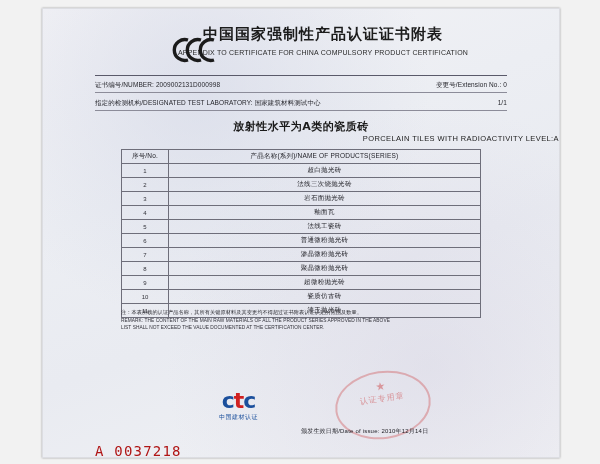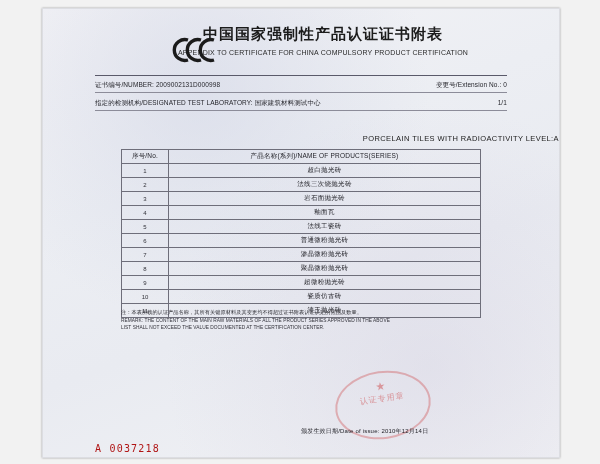--- a/index.html
+++ b/index.html
@@ -130,21 +130,21 @@
     font-size:8px;color:rgba(200,40,40,.8);letter-spacing:1px;
   }
   .seal .star{
     position:absolute;left:50%;top:8px;transform:translateX(-50%);
     color:rgba(200,40,40,.75);font-size:11px;line-height:11px;
   }
   
   .serial{
     position:absolute;left:52px;top:434px;
     font-family:"DejaVu Sans Mono", monospace;
-    font-size:10px;color:#b01515;letter-spacing:1.2px;
+    font-size:14px;color:#b01515;letter-spacing:1.2px;
   }
 </style>
 </head>
 <body>
 
 <div class="page">
 
   <div class="header">
     <div class="ccc">
       <svg width="54" height="34" viewBox="0 0 54 34">
@@ -175,20 +175,21 @@
 
   <div class="meta r2">
     <div class="left">
       <span>指定的检测机构/DESIGNATED TEST LABORATORY:</span>
       <span>国家建筑材料测试中心</span>
     </div>
     <div class="right">1/1</div>
   </div>
   <div class="hr-thin b"></div>
 
+  <div class="doc-title">放射性水平为A类的瓷质砖</div>
   <div class="doc-title-en">PORCELAIN TILES WITH RADIOACTIVITY LEVEL:A</div>
 
   <table class="products">
     <thead>
       <tr>
         <th class="c-no">序号/No.</th>
         <th>产品名称(系列)/NAME OF PRODUCTS(SERIES)</th>
       </tr>
     </thead>
     <tbody id="products-body">
@@ -238,20 +239,24 @@
         </tr>
       </tbody>
   </table>
 
   <div class="note">
     <div>注：本表所载的认证产品名称，其所有关键原材料及其变更均不得超过证书附表认证认定的范围及数量。</div>
     <div class="en">REMARK: THE CONTENT OF THE MAIN RAW MATERIALS OF ALL THE PRODUCT SERIES APPROVED IN THE ABOVE</div>
     <div class="en">LIST SHALL NOT EXCEED THE VALUE DOCUMENTED AT THE CERTIFICATION CENTER.</div>
   </div>
 
+  <div class="ctc">
+    <div class="mark">c<span class="c2">t</span>c</div>
+    <div class="sub">中国建材认证</div>
+  </div>
 
 
   <div class="seal">
     <div class="star">★</div>
     <div class="txt">认证专用章</div>
   </div>
 
   <div class="issue">
     <span>颁发生效日期/Date of issue:</span>
     <span>2010年12月14日</span>

